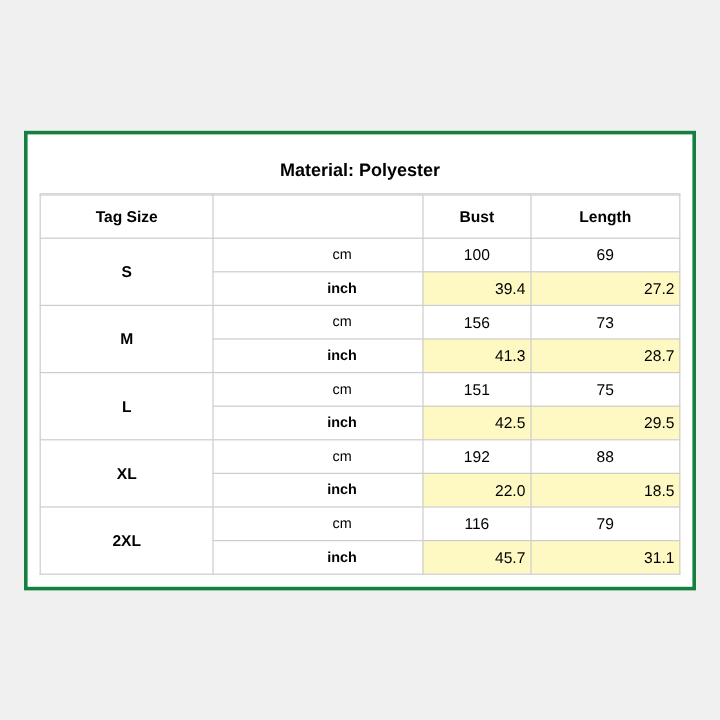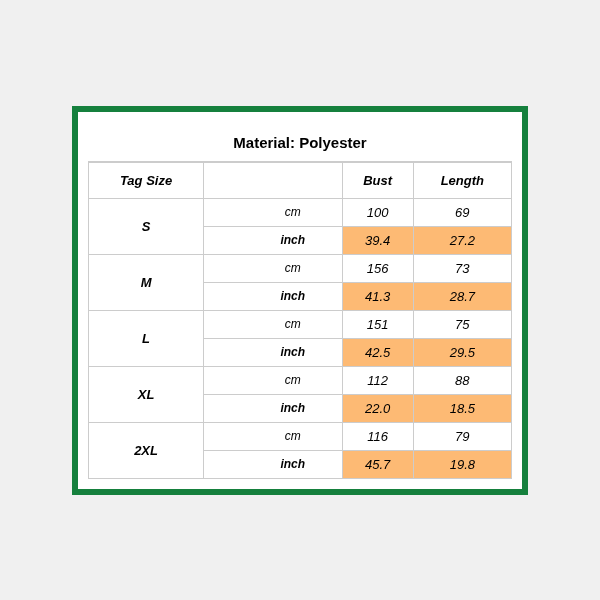--- a/index.html
+++ b/index.html
@@ -9,38 +9,37 @@
       display: flex;
       justify-content: center;
       align-items: center;
       width: 600px;
       height: 600px;
       font-family: Arial, sans-serif;
     }
 
     .card {
       background: #fff;
-      border: 6px solid #15803d;
-      width: 456px;
+      border: 3px solid #15803d;
+      width: 560px;
       padding: 10px;
     }
 
     .title-row {
       text-align: center;
       font-weight: bold;
       font-size: 15px;
       padding: 12px 0 10px 0;
       border-bottom: 1px solid #ccc;
     }
 
     table {
       width: 100%;
       border-collapse: collapse;
       font-size: 13px;
-      font-style: italic;
     }
 
     th, td {
       border: 1px solid #ccc;
       text-align: center;
       padding: 6px 4px;
     }
 
     thead th {
       font-weight: bold;
@@ -56,21 +55,22 @@
     .unit-cell {
       font-size: 12px;
       padding-left: 44px;
     }
 
     .unit-cell.inch {
       font-weight: bold;
     }
 
     .shaded {
-      background-color: #fdba74;
+      background-color: #fef9c3;
+      text-align: right;
     }
   </style>
 </head>
 <body>
 
 <div class="card">
   <div class="title-row">Material: Polyester</div>
   <table>
     <thead>
       <tr>
@@ -110,34 +110,34 @@
           <td>75</td>
         </tr>
         <tr>
           <td class="unit-cell inch">inch</td>
           <td class="shaded">42.5</td>
           <td class="shaded">29.5</td>
         </tr>
         <tr>
           <td rowspan="2" class="tag-size-cell">XL</td>
           <td class="unit-cell">cm</td>
-          <td>112</td>
+          <td>192</td>
           <td>88</td>
         </tr>
         <tr>
           <td class="unit-cell inch">inch</td>
           <td class="shaded">22.0</td>
           <td class="shaded">18.5</td>
         </tr>
         <tr>
           <td rowspan="2" class="tag-size-cell">2XL</td>
           <td class="unit-cell">cm</td>
           <td>116</td>
           <td>79</td>
         </tr>
         <tr>
           <td class="unit-cell inch">inch</td>
           <td class="shaded">45.7</td>
-          <td class="shaded">19.8</td>
+          <td class="shaded">31.1</td>
         </tr>
       </tbody>
   </table>
 </div>
 
 </body></html>

